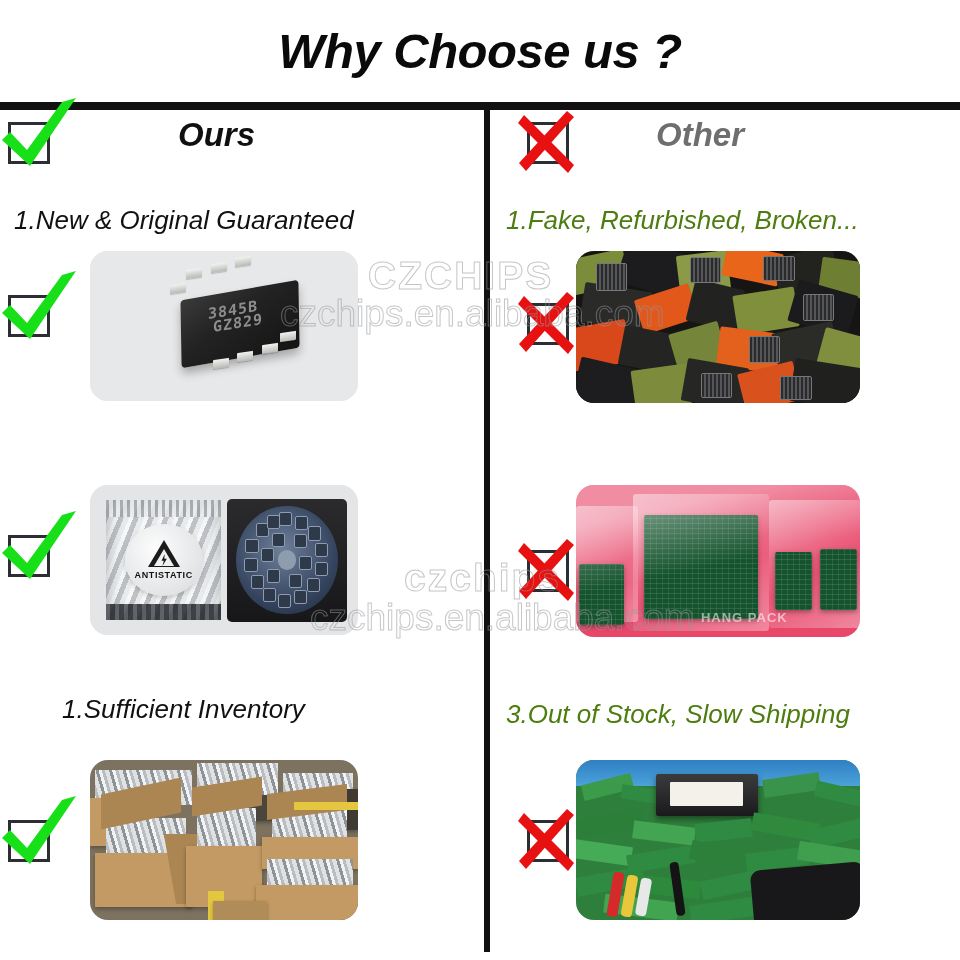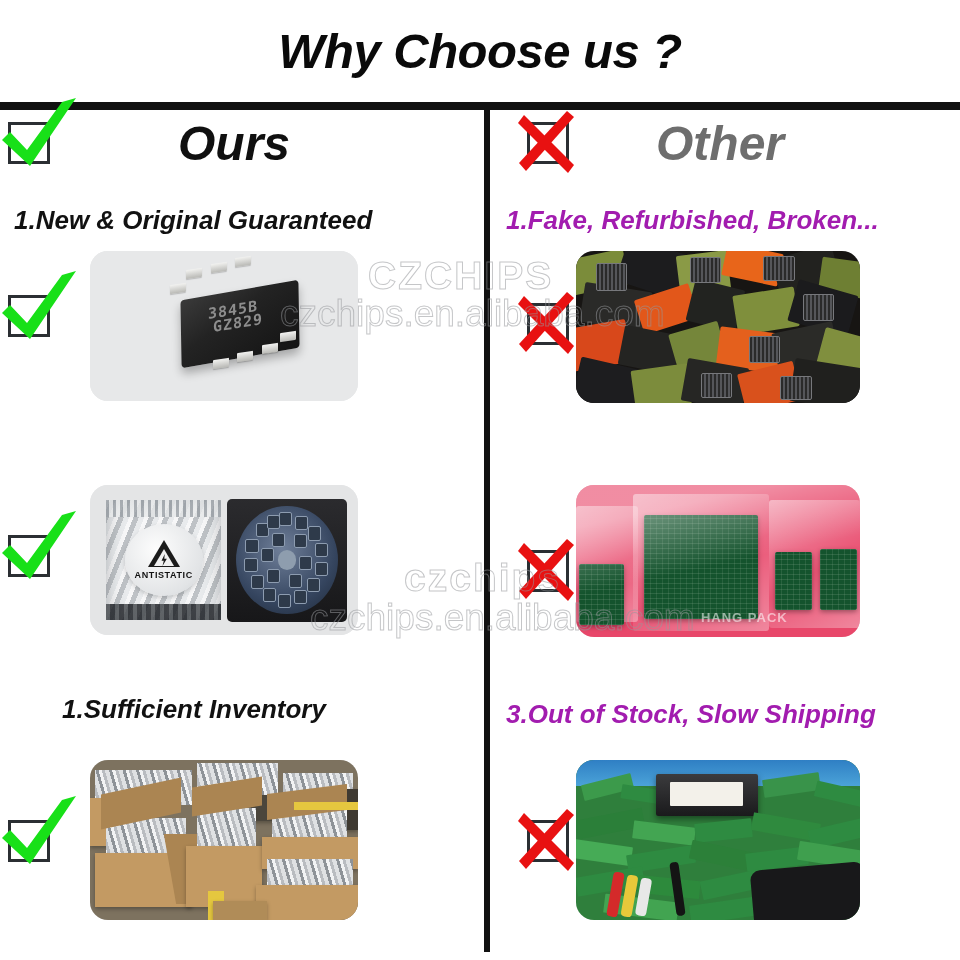--- a/index.html
+++ b/index.html
@@ -33,43 +33,43 @@
   }
 
   
   .col{ position:absolute; top:110px; height:850px; }
   .col-left{ left:0; width:484px; }
   .col-right{ left:490px; width:470px; }
 
   
   .col-head{ position:relative; height:82px; }
   .col-head .head-text{
-    position:absolute; font-size:48px; font-weight:bold; font-style:italic;
+    position:absolute; font-size:33px; font-weight:bold; font-style:italic;
     white-space:nowrap; top:6px;
   }
   .col-left .head-text{ left:178px; color:#101010; }
   .col-right .head-text{ left:166px; color:#6e6e6e; }
 
   
   .markbox{ position:absolute; width:42px; height:42px; }
   .markbox .box{
     position:absolute; left:0; top:0; width:100%; height:100%;
     border:3px solid #2b2f33; background:transparent;
   }
   .markbox svg{ position:absolute; overflow:visible; }
   .markbox.check svg{ left:-12px; top:-26px; }
   .markbox.cross svg{ left:-9px; top:-9px; }
 
   
   .rowtext{
-    position:absolute; font-weight:bold; font-style:italic;
+    position:absolute; font-weight:normal; font-style:italic;
     line-height:1.14; white-space:nowrap;
   }
   .col-left .rowtext{ color:#111; }
-  .col-right .rowtext{ color:#a21caf; }
+  .col-right .rowtext{ color:#4d7c0f; }
 
   
   .photo{
     position:absolute; border-radius:18px; overflow:hidden;
     background:#e8e9ea;
   }
   .photo.plain{ background:#e6e7e8; }
 
   
   .chip-scene{ position:absolute; inset:0; background:#e7e8e9; }

